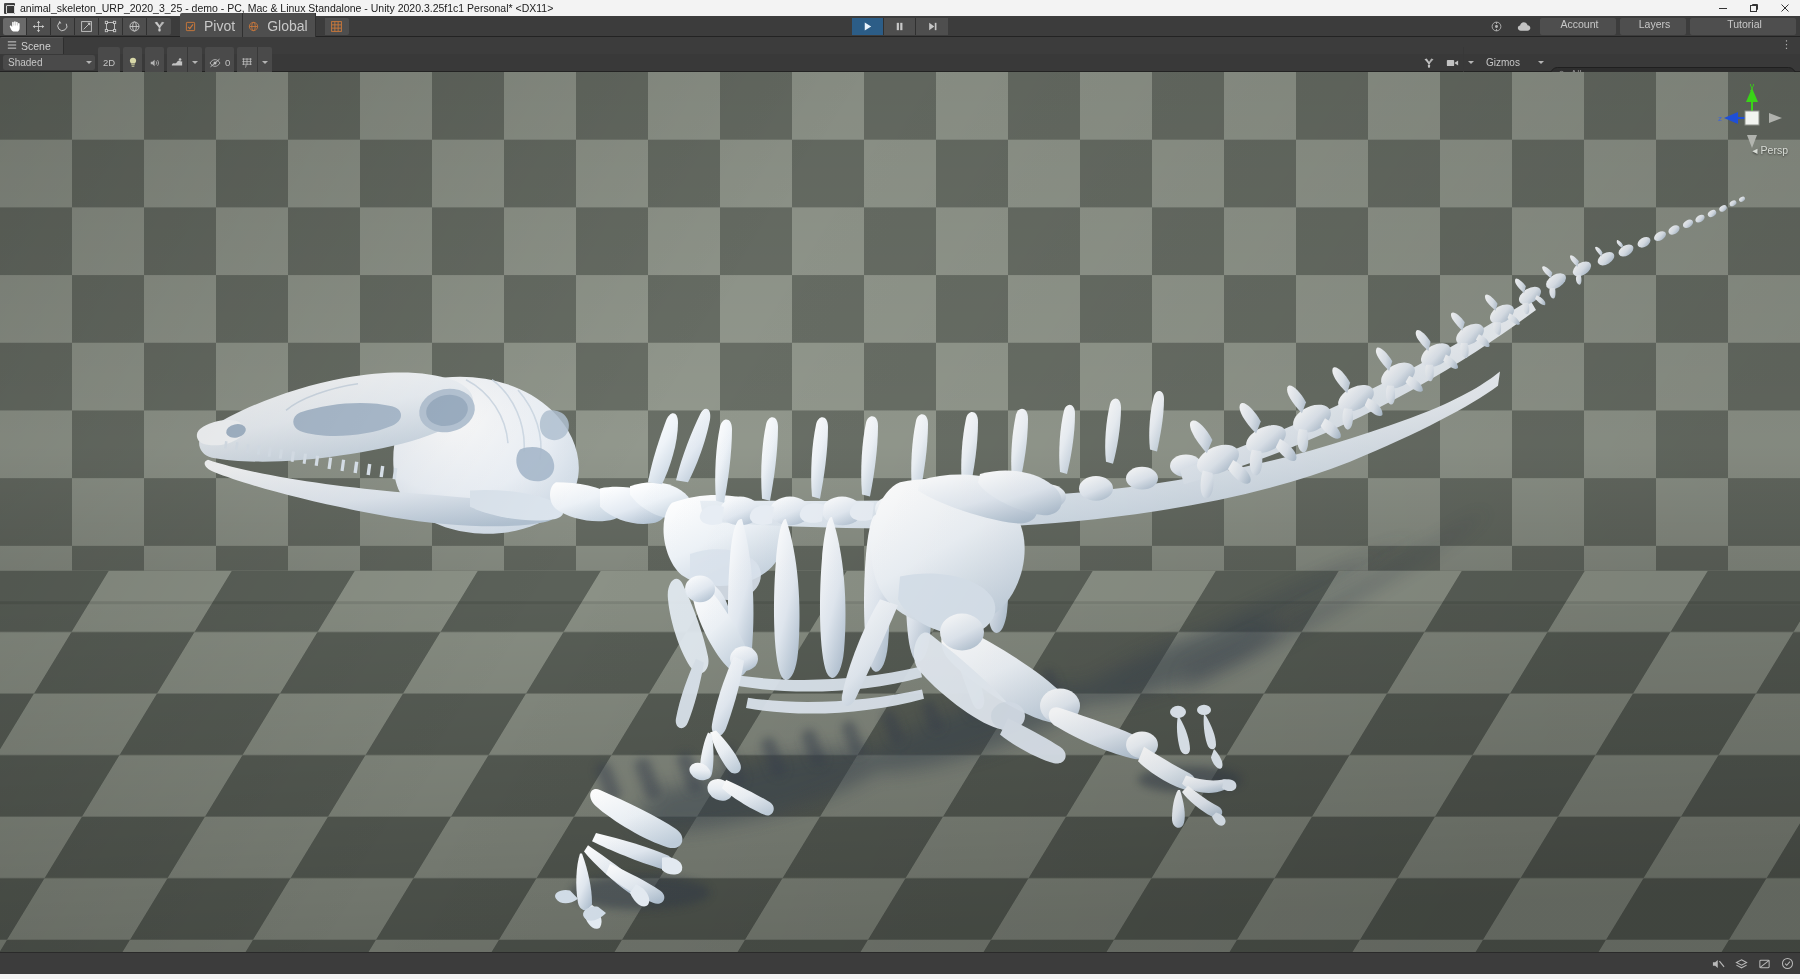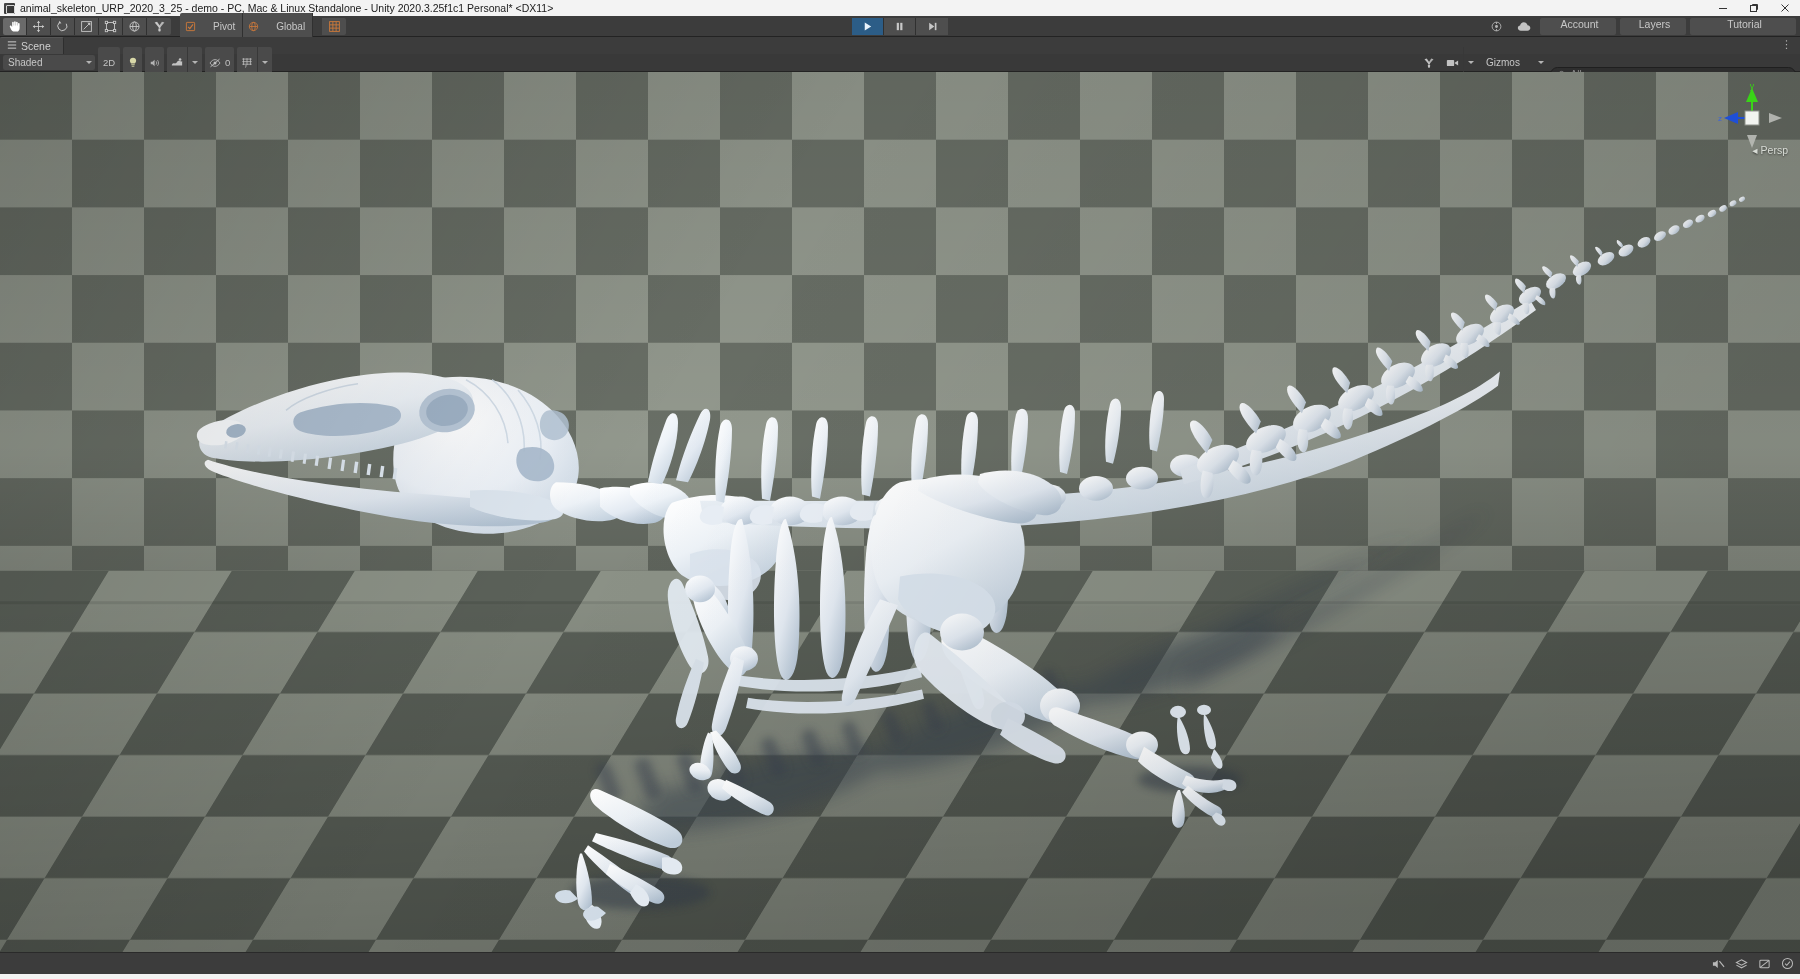--- a/index.html
+++ b/index.html
@@ -53,22 +53,22 @@
     height: 17px; min-width: 24px; padding: 0 4px; background: #4e4e4e;
     border-right: 1px solid #303030;
     display: flex; align-items: center; justify-content: center;
     color: #c4c4c4; font-size: 10px;
   }
   .tbtn:first-child { border-radius: 2px 0 0 2px; }
   .tbtn:last-child { border-right: none; border-radius: 0 2px 2px 0; }
   .tbtn.active { background: #6a6a6a; color: #fff; }
   .tool-sep { width: 9px; }
   .pivot-btn {
-    height:27px; background:#4e4e4e; display:flex; align-items:center; gap:17px;
-    padding: 0 7px 0 5px; color:#c8c8c8; font-size:10px; border-right:1px solid #303030;
+    height:27px; background:#4e4e4e; display:flex; align-items:center; gap:8px;
+    padding: 0 7px 0 5px; color:#c8c8c8; font-size:14px; border-right:1px solid #303030;
   }
   .pivot-btn:first-of-type { border-radius: 2px 0 0 2px; }
   .pivot-ico { width:11px; height:11px; flex:0 0 11px; }
 
   .play-group {
     position: absolute; left: 50%; transform: translateX(-50%);
     display: flex; height: 17px;
   }
   .play-btn {
     width: 32px; height: 17px; background: #4e4e4e; border-right: 1px solid #303030;

